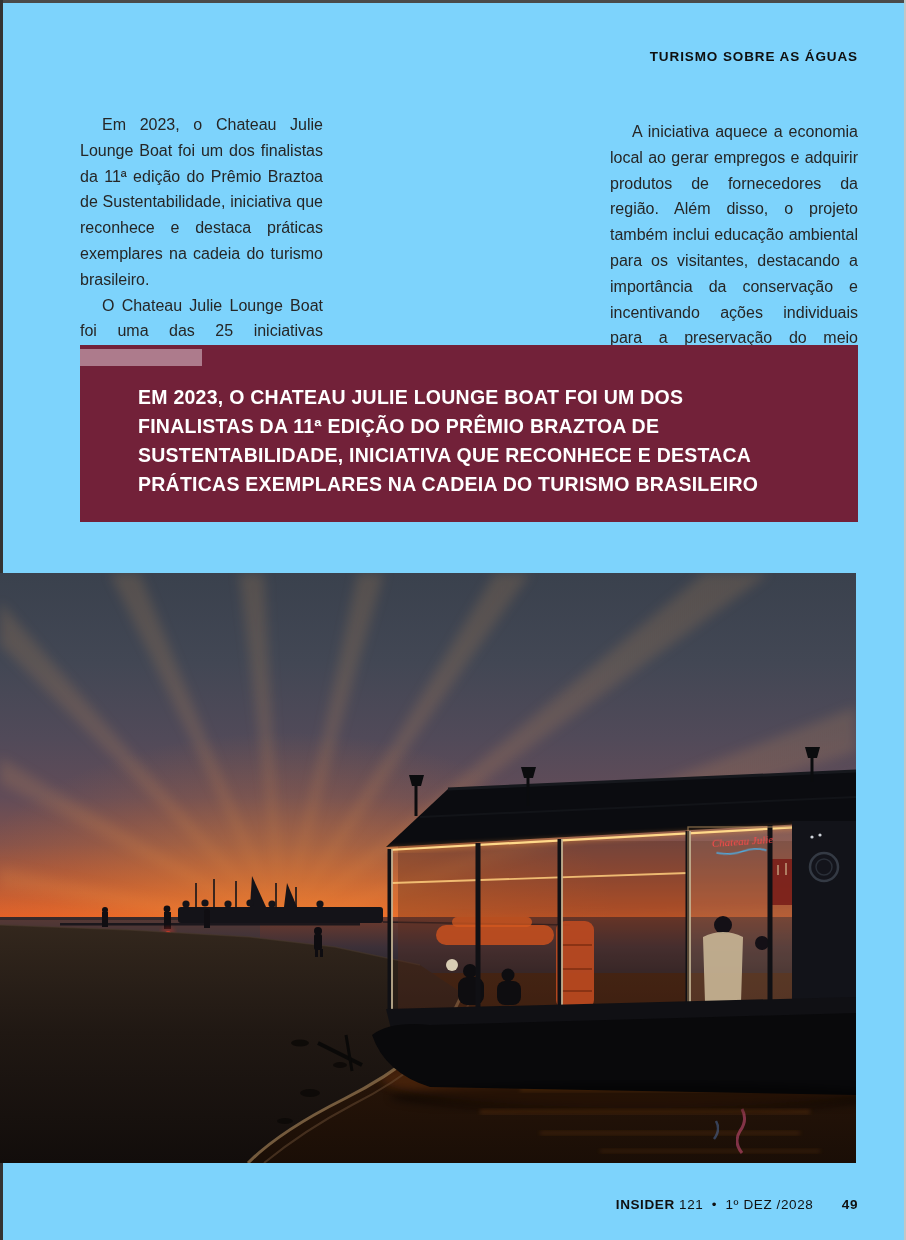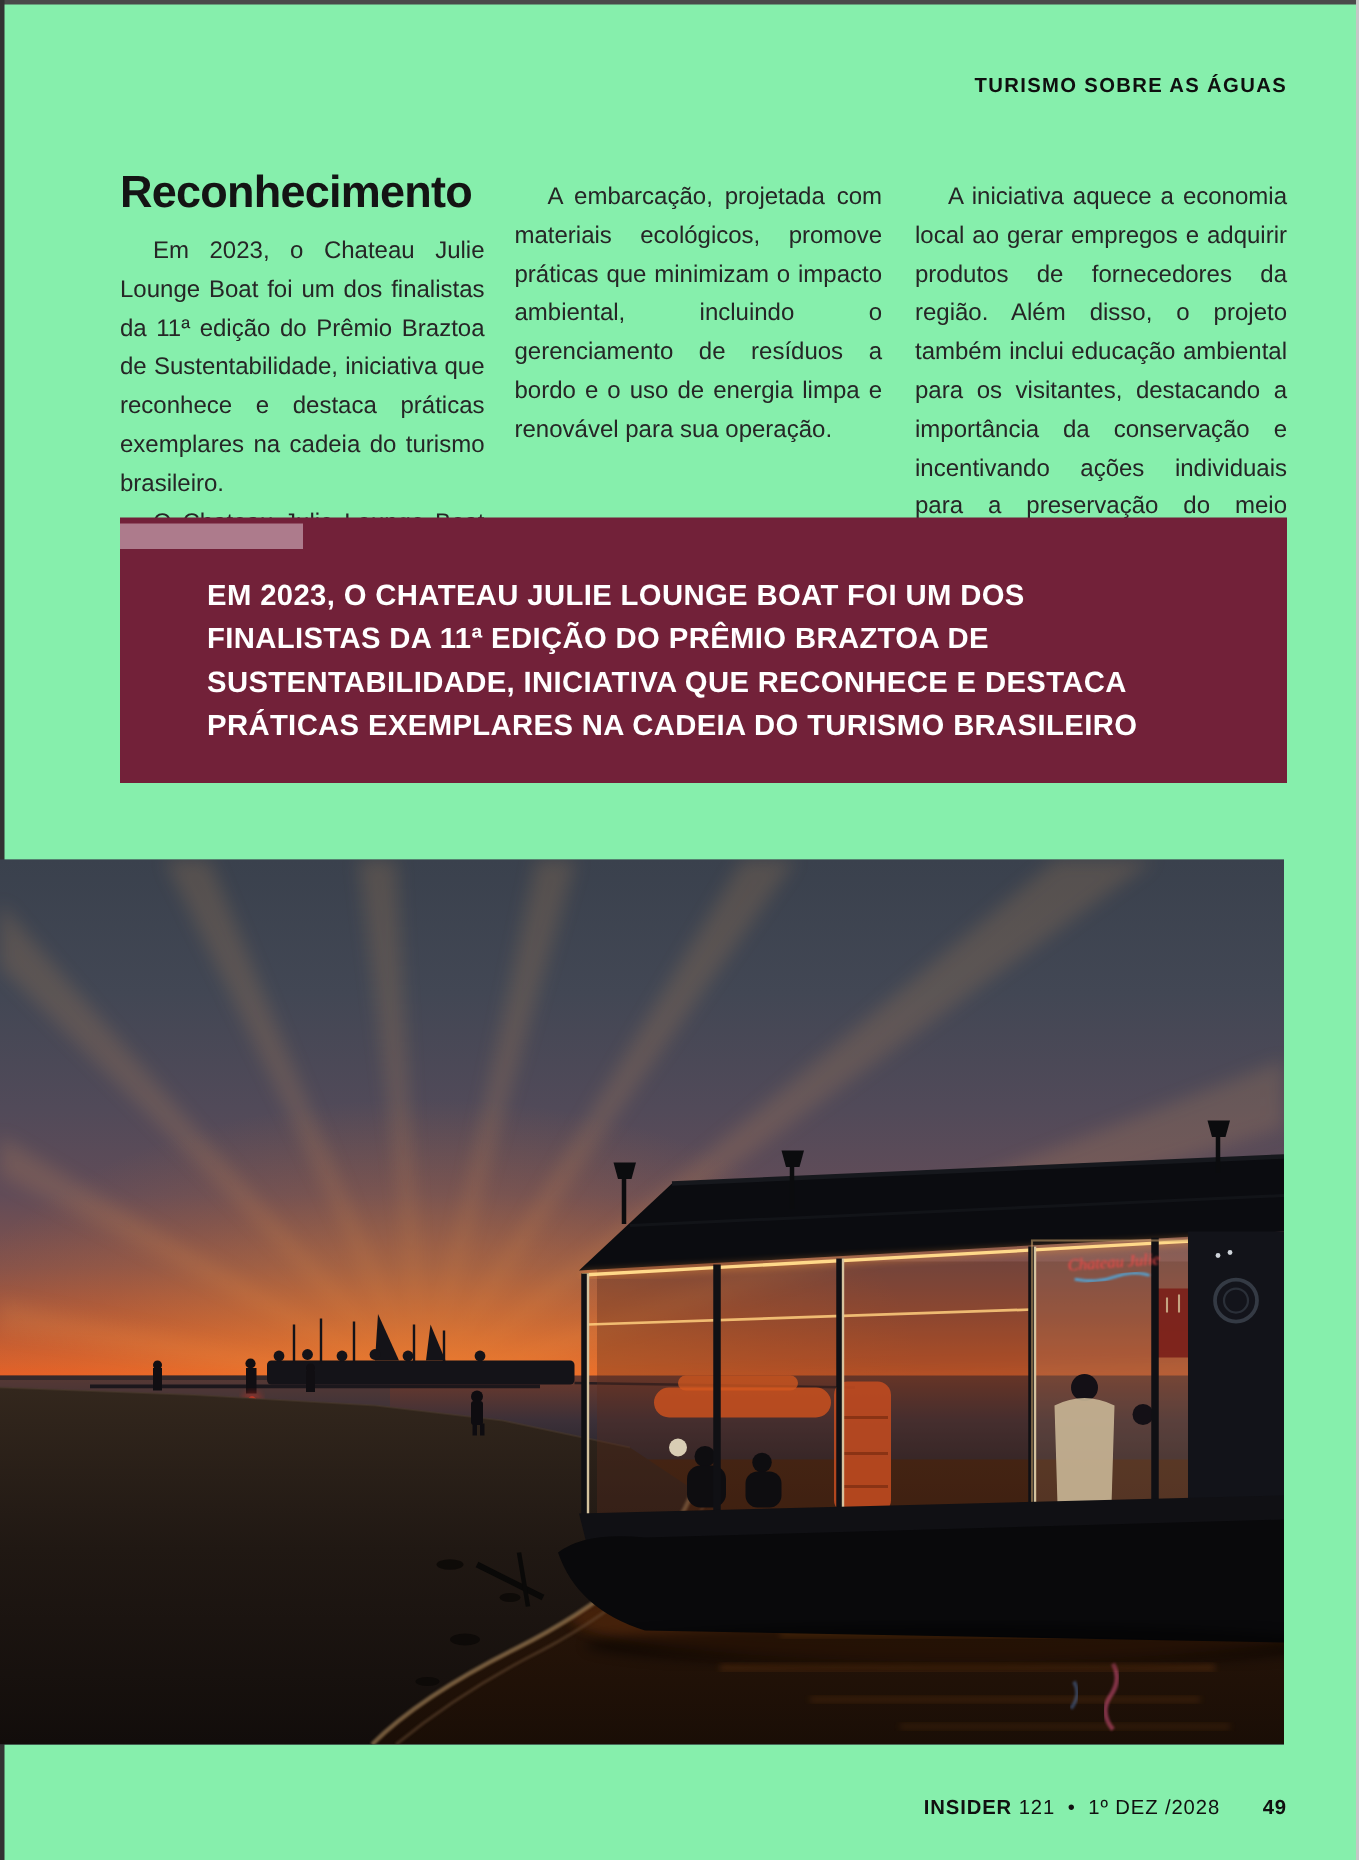--- a/index.html
+++ b/index.html
@@ -1,17 +1,17 @@
 <!DOCTYPE html>
 <html lang="pt"><head>
 <meta charset="utf-8">
 <style>
   html,body{margin:0;padding:0;background:#ffffff;}
   .page{
-    position:relative;width:906px;height:1240px;background:#86efac;overflow:hidden;
+    position:relative;width:906px;height:1240px;background:#7dd3fc;overflow:hidden;
     font-family:"Liberation Sans",sans-serif;color:#1e1e1e;
   }
   
   .edge-top{position:absolute;left:0;top:0;width:906px;height:3px;background:#4a4a4a;}
   .edge-left{position:absolute;left:0;top:0;width:3px;height:1240px;background:#333333;}
   .edge-right{position:absolute;right:0;top:0;width:2px;height:1240px;background:#c6c6c6;}
 
   .section-header{
     position:absolute;top:49px;right:48px;
     font-size:13.5px;font-weight:bold;letter-spacing:0.9px;color:#0f0f0f;
@@ -84,27 +84,25 @@
 <body>
 
 <div class="page">
   <div class="edge-top"></div>
   <div class="edge-left"></div>
   <div class="edge-right"></div>
 
   <div class="section-header">TURISMO SOBRE AS ÁGUAS</div>
 
   <div class="col col-1">
-    <h1 class="article-title">Reconhecimento</h1>
     <p class="indent">Em 2023, o Chateau Julie Lounge Boat foi um dos finalistas da 11ª edição do Prêmio Braztoa de Sustentabilidade, iniciativa que reconhece e destaca práticas exemplares na cadeia do turismo brasileiro.</p>
     <p class="indent">O Chateau Julie Lounge Boat foi uma das 25 iniciativas finalistas,</p>
   </div>
 
   <div class="col col-2">
-    <p class="indent">A embarcação, projetada com materiais ecológicos, promove práticas que minimizam o impacto ambiental, incluindo o gerenciamento de resíduos a bordo e o uso de energia limpa e renovável para sua operação.</p>
   </div>
 
   <div class="col col-3">
     <p class="indent"><span>A iniciativa aquece a economia local ao gerar empregos e adquirir produtos de fornecedores da região. Além disso, o projeto também inclui educação ambiental para os visitantes, destacando a importância da conservação e incentivando ações individuais para a preservação do meio ambiente.</span><span class="endmark">✱</span></p>
   </div>
 
   <div class="pullquote">
     <div class="pullquote-tab"></div>
     <div class="pullquote-text">EM 2023, O CHATEAU JULIE LOUNGE BOAT FOI UM DOS FINALISTAS DA 11ª EDIÇÃO DO PRÊMIO BRAZTOA DE SUSTENTABILIDADE, INICIATIVA QUE RECONHECE E DESTACA PRÁTICAS EXEMPLARES NA CADEIA DO TURISMO BRASILEIRO</div>
   </div>

